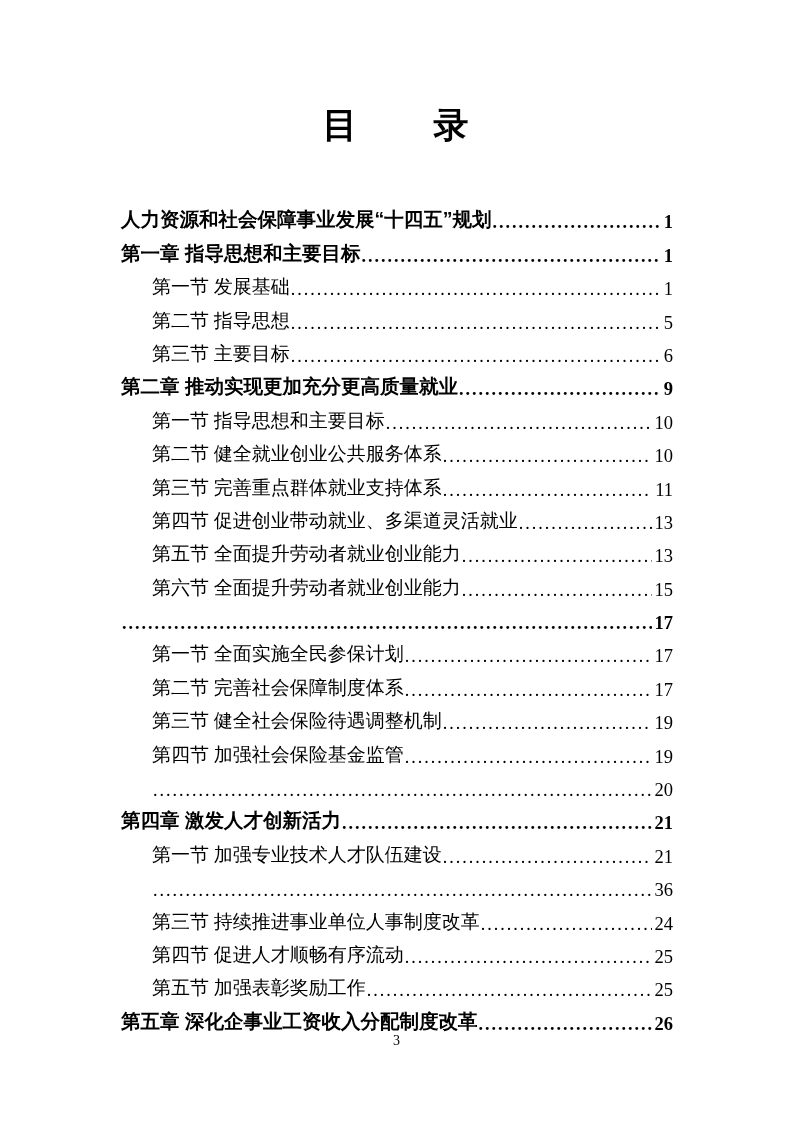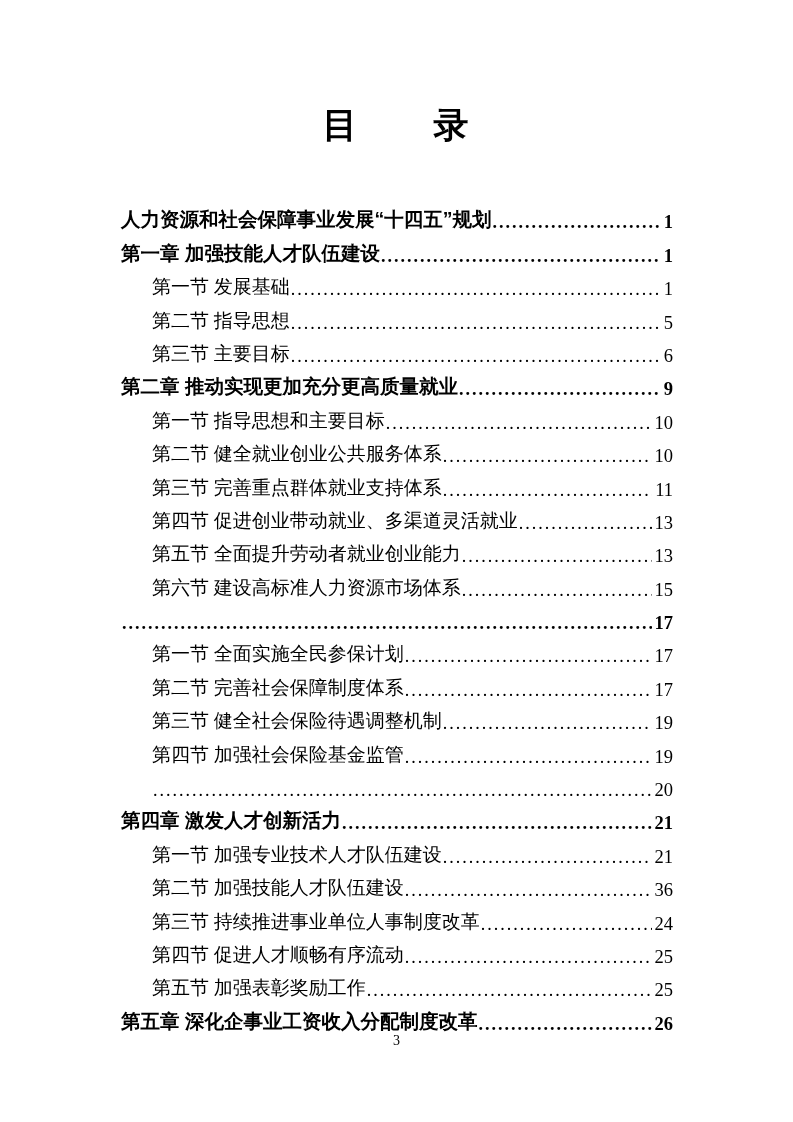--- a/index.html
+++ b/index.html
@@ -89,21 +89,21 @@
 
 <div class="page">
   <h1 class="doc-title">目　　录</h1>
   <div class="toc">
       <div class="toc-row chapter">
         <span class="toc-label">人力资源和社会保障事业发展“十四五”规划</span>
         <span class="toc-leader"></span>
         <span class="toc-page-num">1</span>
       </div>
       <div class="toc-row chapter">
-        <span class="toc-label">第一章 加强技能人才队伍建设</span>
+        <span class="toc-label">第一章 指导思想和主要目标</span>
         <span class="toc-leader"></span>
         <span class="toc-page-num">1</span>
       </div>
       <div class="toc-row section">
         <span class="toc-label">第一节 发展基础</span>
         <span class="toc-leader"></span>
         <span class="toc-page-num">1</span>
       </div>
       <div class="toc-row section">
         <span class="toc-label">第二节 指导思想</span>
@@ -139,21 +139,21 @@
         <span class="toc-label">第四节 促进创业带动就业、多渠道灵活就业</span>
         <span class="toc-leader"></span>
         <span class="toc-page-num">13</span>
       </div>
       <div class="toc-row section">
         <span class="toc-label">第五节 全面提升劳动者就业创业能力</span>
         <span class="toc-leader"></span>
         <span class="toc-page-num">13</span>
       </div>
       <div class="toc-row section">
-        <span class="toc-label">第六节 建设高标准人力资源市场体系</span>
+        <span class="toc-label">第六节 全面提升劳动者就业创业能力</span>
         <span class="toc-leader"></span>
         <span class="toc-page-num">15</span>
       </div>
       <div class="toc-row chapter">
         <span class="toc-leader"></span>
         <span class="toc-page-num">17</span>
       </div>
       <div class="toc-row section">
         <span class="toc-label">第一节 全面实施全民参保计划</span>
         <span class="toc-leader"></span>
@@ -182,21 +182,20 @@
         <span class="toc-label">第四章 激发人才创新活力</span>
         <span class="toc-leader"></span>
         <span class="toc-page-num">21</span>
       </div>
       <div class="toc-row section">
         <span class="toc-label">第一节 加强专业技术人才队伍建设</span>
         <span class="toc-leader"></span>
         <span class="toc-page-num">21</span>
       </div>
       <div class="toc-row section">
-        <span class="toc-label">第二节 加强技能人才队伍建设</span>
         <span class="toc-leader"></span>
         <span class="toc-page-num">36</span>
       </div>
       <div class="toc-row section">
         <span class="toc-label">第三节 持续推进事业单位人事制度改革</span>
         <span class="toc-leader"></span>
         <span class="toc-page-num">24</span>
       </div>
       <div class="toc-row section">
         <span class="toc-label">第四节 促进人才顺畅有序流动</span>

